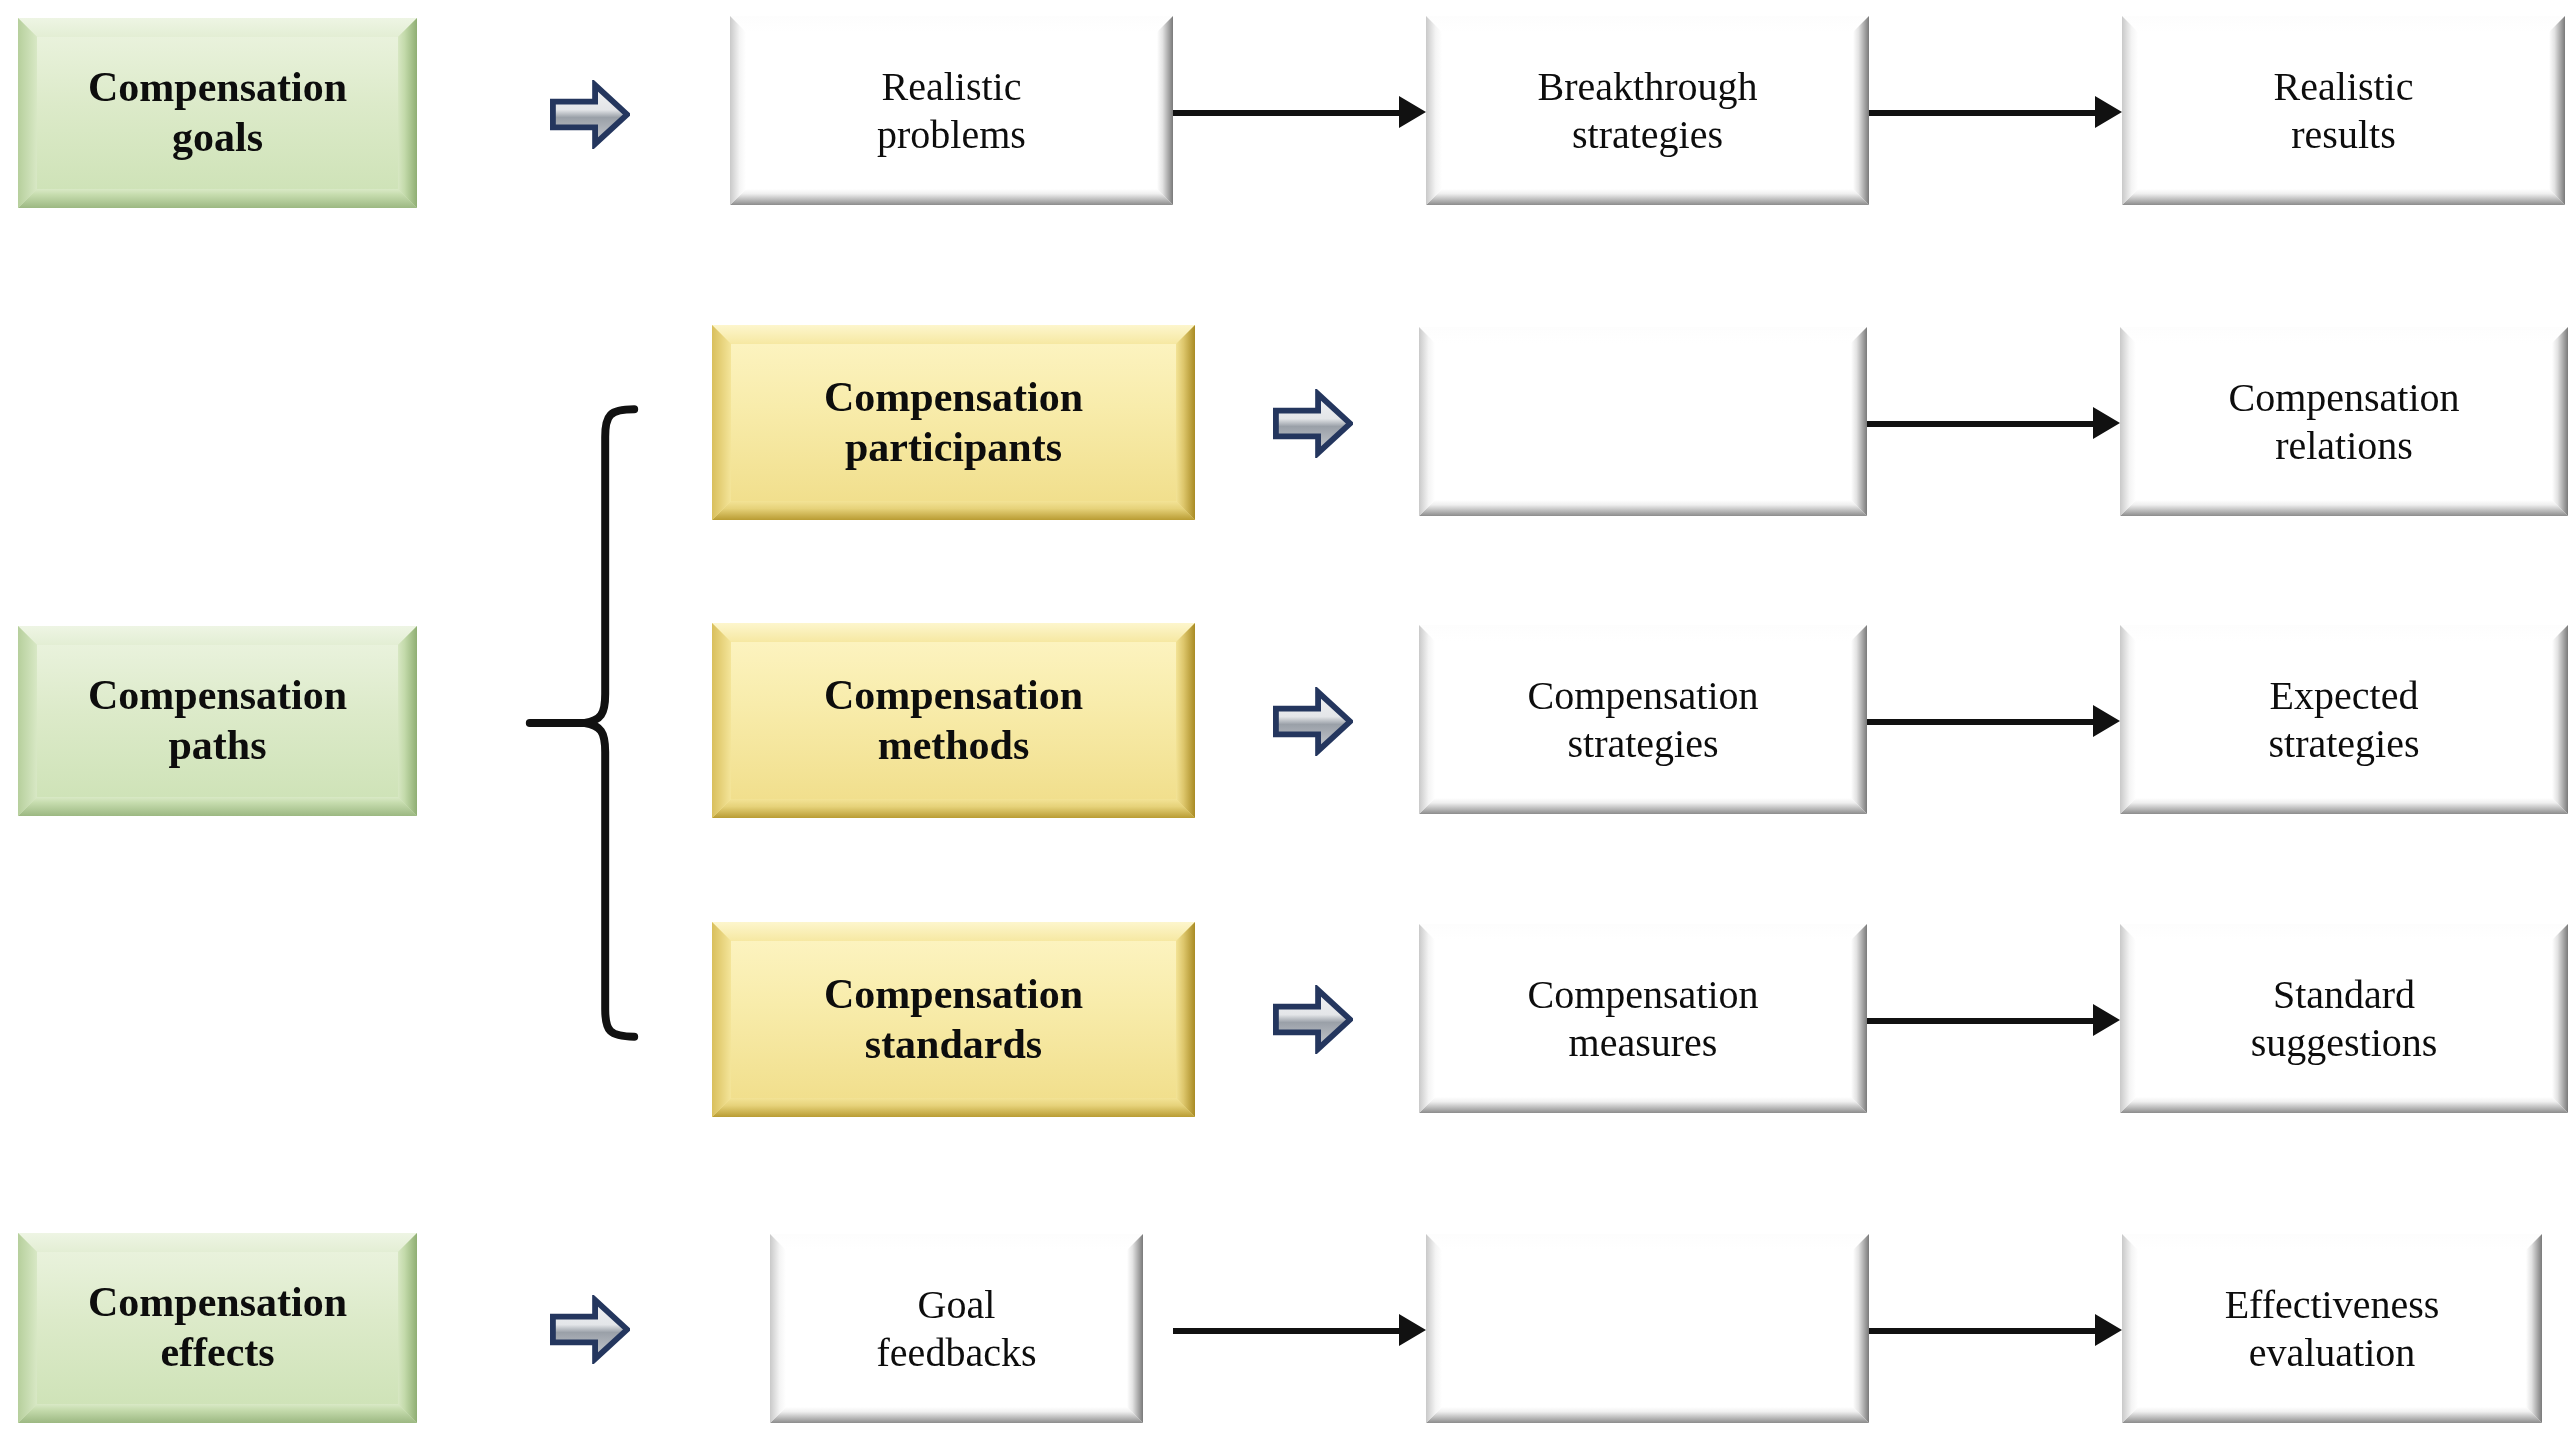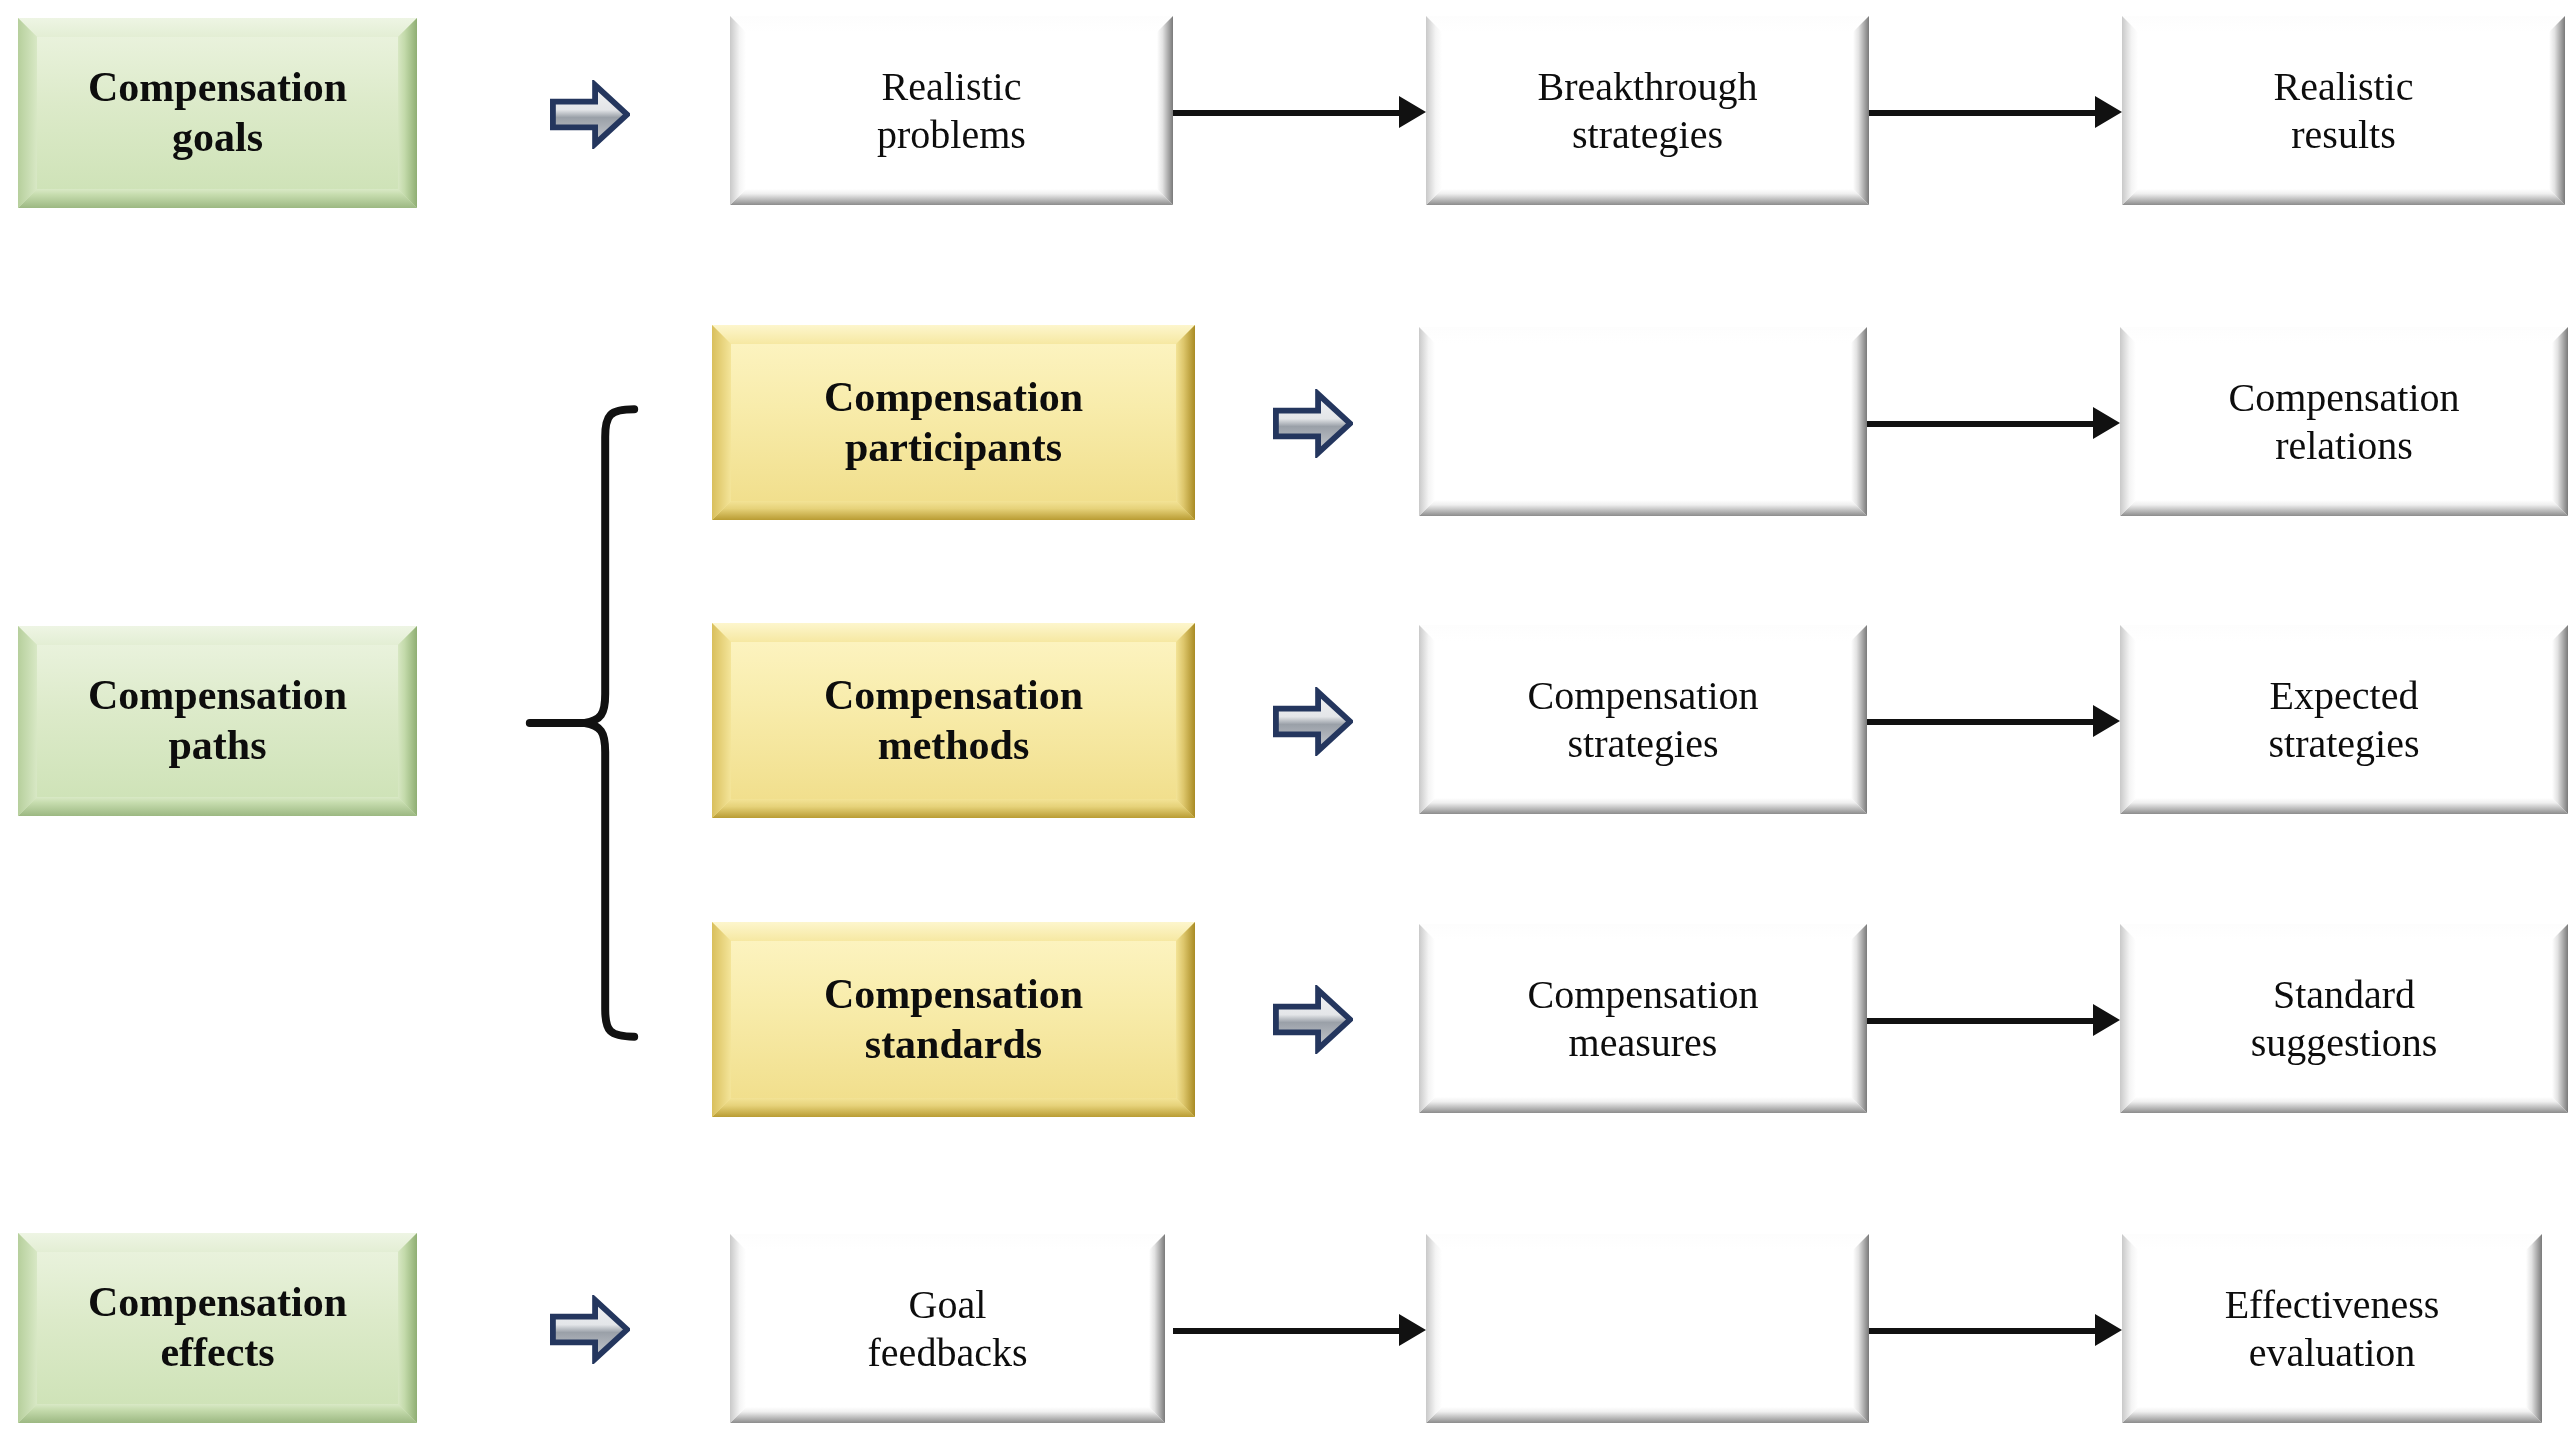--- a/index.html
+++ b/index.html
@@ -359,21 +359,21 @@
           <stop offset="0%" stop-color="#f2f3f5"></stop>
             <stop offset="42%" stop-color="#e3e5e8"></stop>
           <stop offset="55%" stop-color="#9aa0a8"></stop>
             <stop offset="100%" stop-color="#c9ccd1"></stop>
         </linearGradient>
       </defs>
       <polygon points="4,30 62,30 62,7 106,48 62,89 62,66 4,66" fill="url(#ba5)" stroke="#24365e" stroke-width="8" stroke-linejoin="miter"></polygon>
     </svg>
   </div>
 
-  <div class="box white" style="left:730px;top:1234px;width:435px;height:189px;">
+  <div class="box white" style="left:770px;top:1234px;width:373px;height:189px;">
     <div class="face" style="left:16px;top:16px;right:16px;bottom:16px;"></div>
     <div class="bev t" style="height:16px;clip-path:polygon(0 0,100% 0,calc(100% - 16px) 100%,16px 100%);"></div>
     <div class="bev b" style="height:16px;clip-path:polygon(16px 0,calc(100% - 16px) 0,100% 100%,0 100%);"></div>
     <div class="bev l" style="width:16px;clip-path:polygon(0 0,100% 16px,100% calc(100% - 16px),0 100%);"></div>
     <div class="bev r" style="width:16px;clip-path:polygon(0 16px,100% 0,100% 100%,0 calc(100% - 16px));"></div>
     <span class="lbl">Goal
 feedbacks</span>
   </div>
 
   <div class="conn" style="left:1173px;top:1314px;width:253px;height:33px;">

